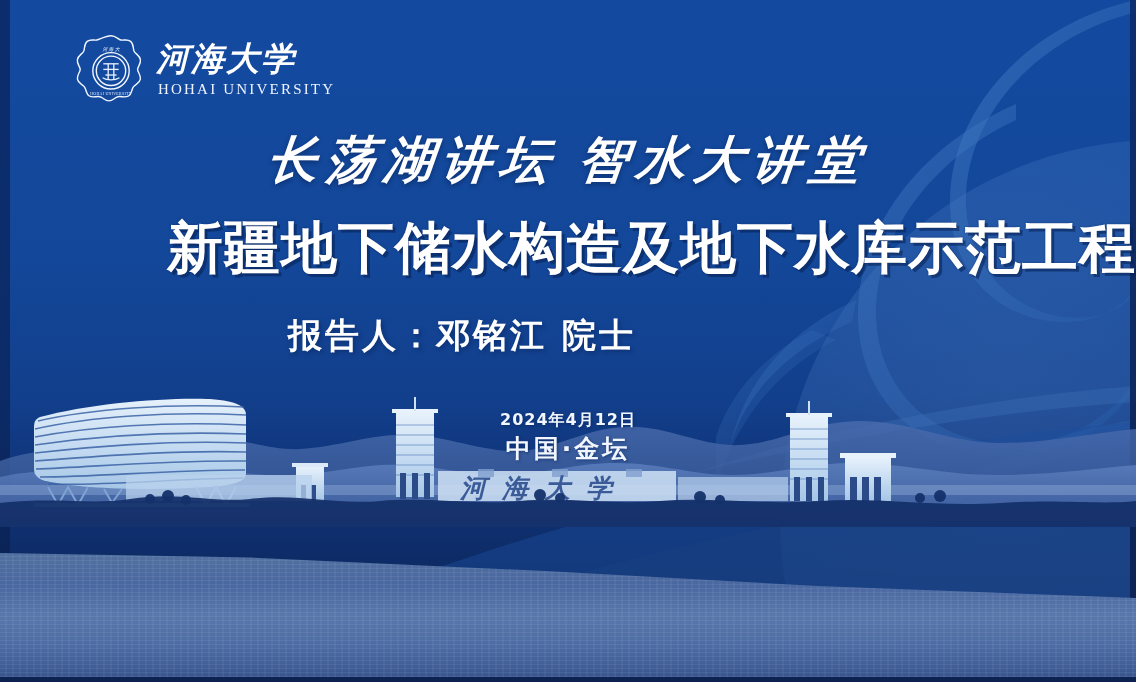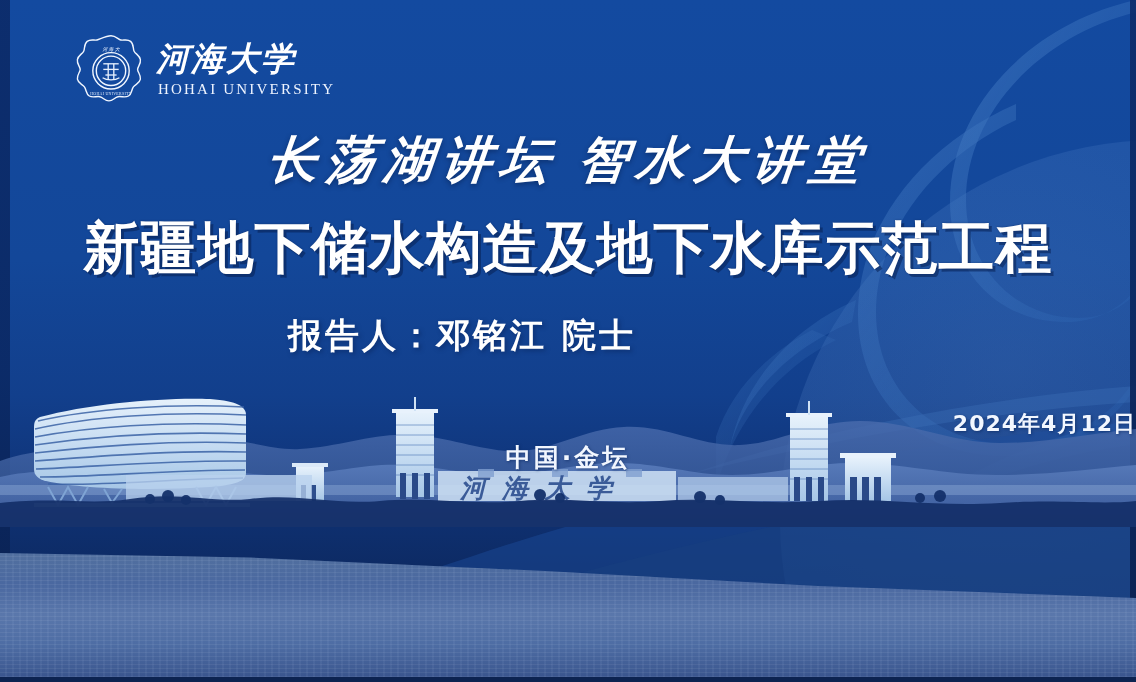--- a/index.html
+++ b/index.html
@@ -88,40 +88,40 @@
   
   .calli{
     position:absolute;left:0;top:133px;width:1136px;text-align:center;
     color:#ffffff;font-size:50px;line-height:1.1;
     font-family:"Liberation Serif","DejaVu Serif",serif;
     font-style:italic;font-weight:bold;letter-spacing:8px;
     text-shadow:0 2px 5px rgba(4,20,55,.45);
     transform:skewX(-6deg);
   }
   .maintitle{
-    position:absolute;left:0;top:216px;width:1136px;text-align:center;
+    position:absolute;left:0;top:216px;width:1136px;text-align:right;
     color:#ffffff;
     font-size:56px;line-height:1.15;font-weight:bold;letter-spacing:1px;
     font-family:"DejaVu Sans","Liberation Sans",sans-serif;
     text-shadow:3px 3px 0 rgba(8,32,84,.55), 0 0 2px rgba(8,32,84,.6);
     white-space:nowrap;
   }
   .speaker{
     position:absolute;left:0;top:313px;width:924px;text-align:center;
     color:#ffffff;font-size:34px;font-weight:bold;letter-spacing:3px;
     font-family:"DejaVu Sans","Liberation Sans",sans-serif;
     text-shadow:2px 2px 4px rgba(8,32,84,.5);
   }
   .meta{
     position:absolute;left:0;top:408px;width:1136px;text-align:center;
     color:#f2f7ff;font-weight:bold;
     font-family:"DejaVu Sans","Liberation Sans",sans-serif;
     text-shadow:1px 1px 3px rgba(8,32,84,.55);
   }
-  .meta .d{font-size:22px;letter-spacing:1px;line-height:1.45;text-align:right;}
+  .meta .d{font-size:16px;letter-spacing:1px;line-height:1.45;}
   .meta .p{font-size:25px;letter-spacing:3px;line-height:1.45;}
 </style>
 </head>
 <body>
 
 <div class="stage">
 
   <div class="bg-base"></div>
   <div class="arc-big"></div>
 

